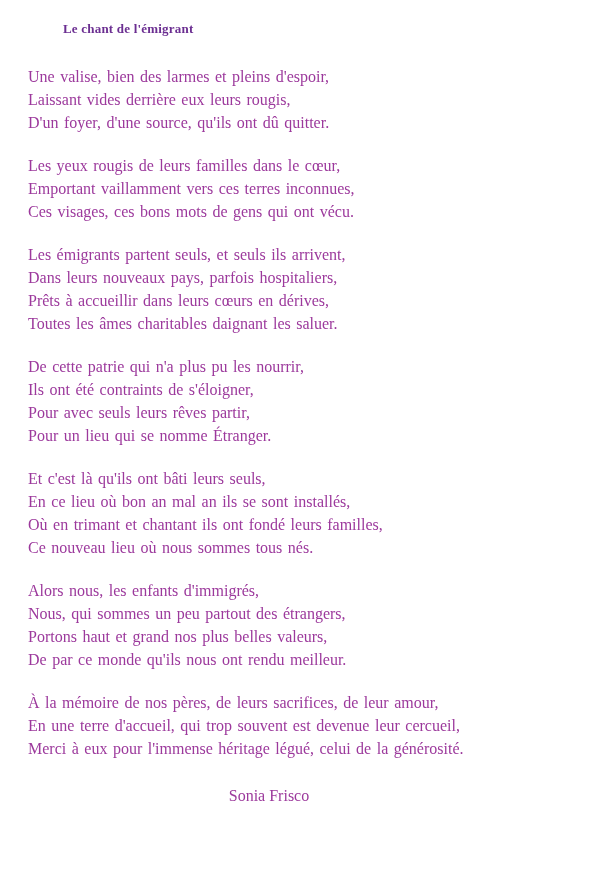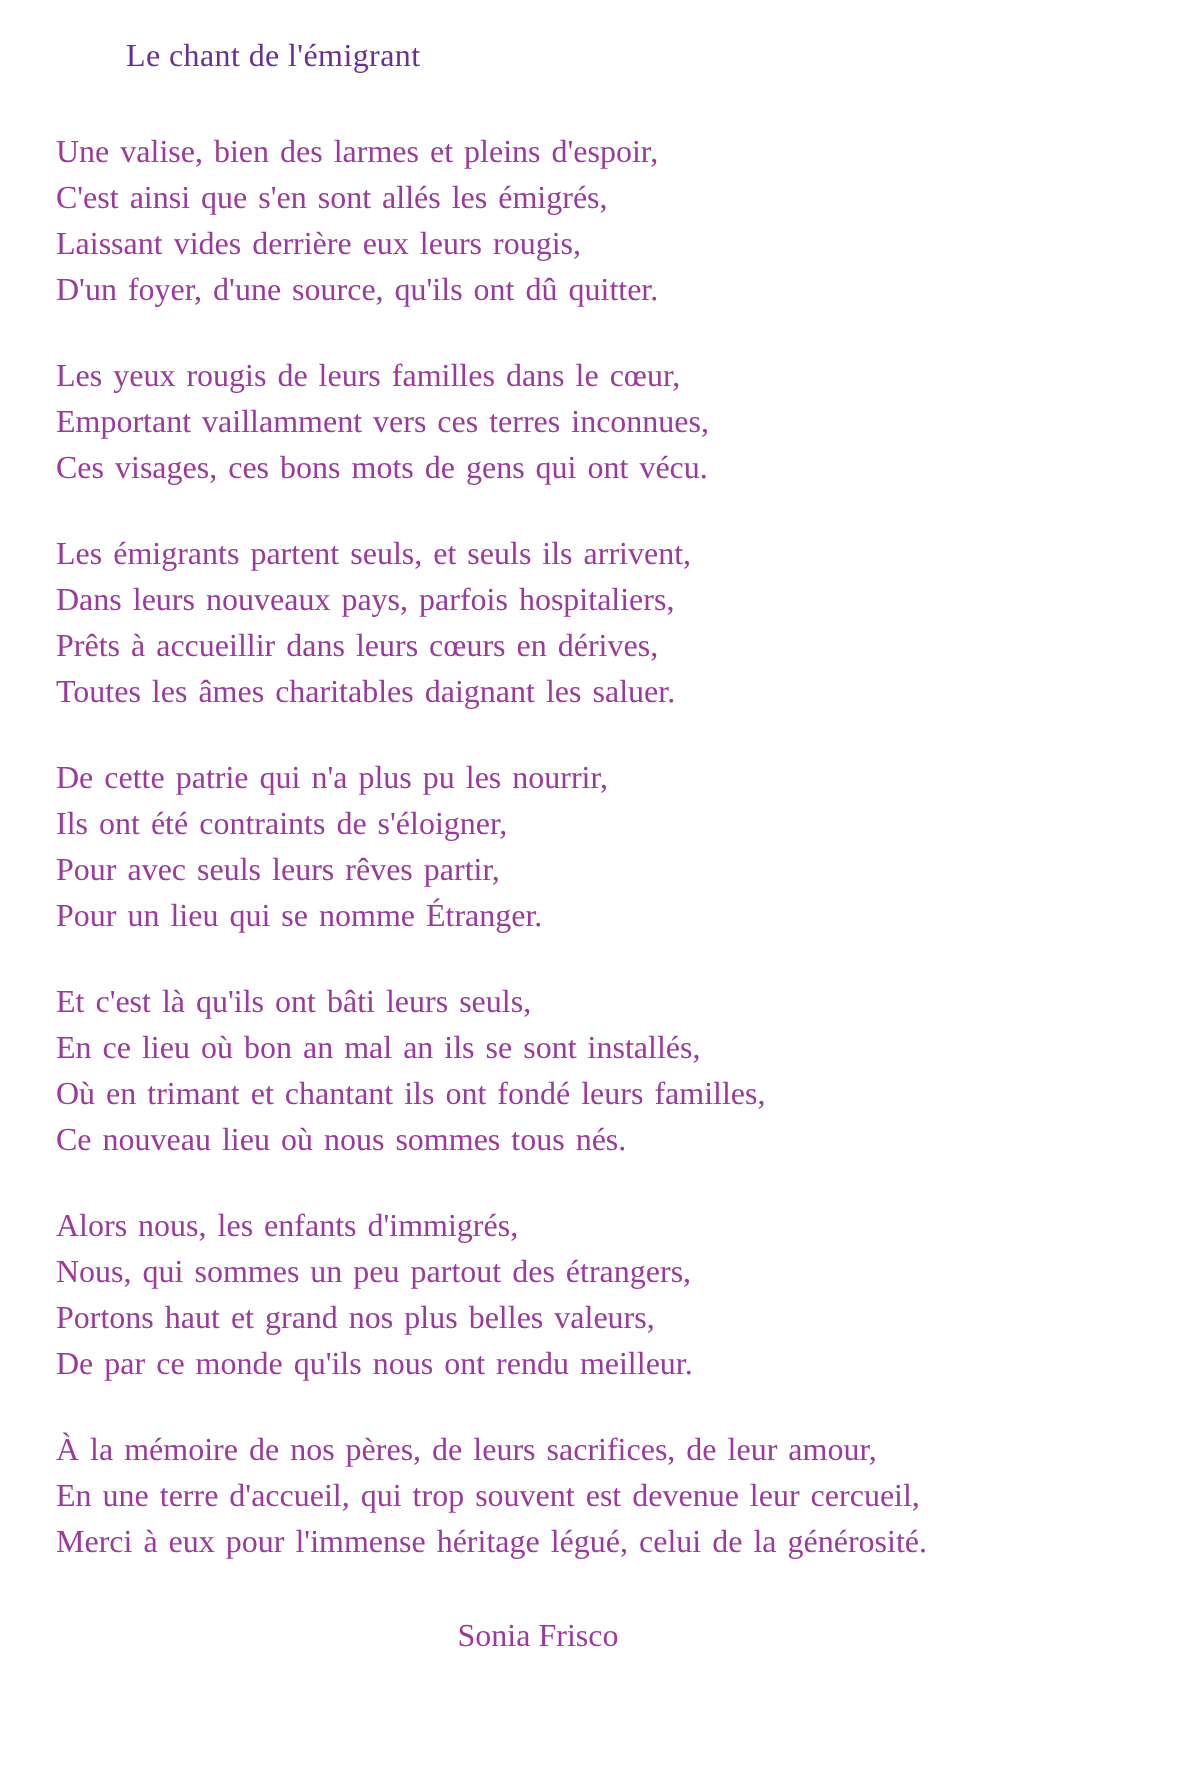--- a/index.html
+++ b/index.html
@@ -11,24 +11,24 @@
     width: 600px;
     height: 890px;
     background: var(--color-background, #ffffff);
     box-sizing: border-box;
     padding: 16px 28px 0 28px;
     font-family: "Liberation Serif", "DejaVu Serif", serif;
     overflow: hidden;
   }
   .poem-title {
     color: var(--color-title, #6b2e91);
-    font-size: 16px;
+    font-size: 13px;
     line-height: 26px;
     margin: 0 0 23px 35px;
-    font-weight: normal;
+    font-weight: bold;
     letter-spacing: 0.2px;
   }
   .stanza {
     margin: 10px 0 20px 0;
   }
   .poem-line {
     color: var(--color-body, #9c399c);
     font-size: 16px;
     line-height: 23px;
     word-spacing: 1.5px;
@@ -45,21 +45,20 @@
 </style>
 </head>
 <body>
 
 <div class="page">
 
   <h1 class="poem-title">Le chant de l'émigrant</h1>
 
   <div class="stanza">
     <div class="poem-line">Une valise, bien des larmes et pleins d'espoir,</div>
-    <div class="poem-line">C'est ainsi que s'en sont allés les émigrés,</div>
     <div class="poem-line">Laissant vides derrière eux leurs rougis,</div>
     <div class="poem-line">D'un foyer, d'une source, qu'ils ont dû quitter.</div>
   </div>
 
   <div class="stanza">
     <div class="poem-line">Les yeux rougis de leurs familles dans le cœur,</div>
     <div class="poem-line">Emportant vaillamment vers ces terres inconnues,</div>
     <div class="poem-line">Ces visages, ces bons mots de gens qui ont vécu.</div>
   </div>
 

